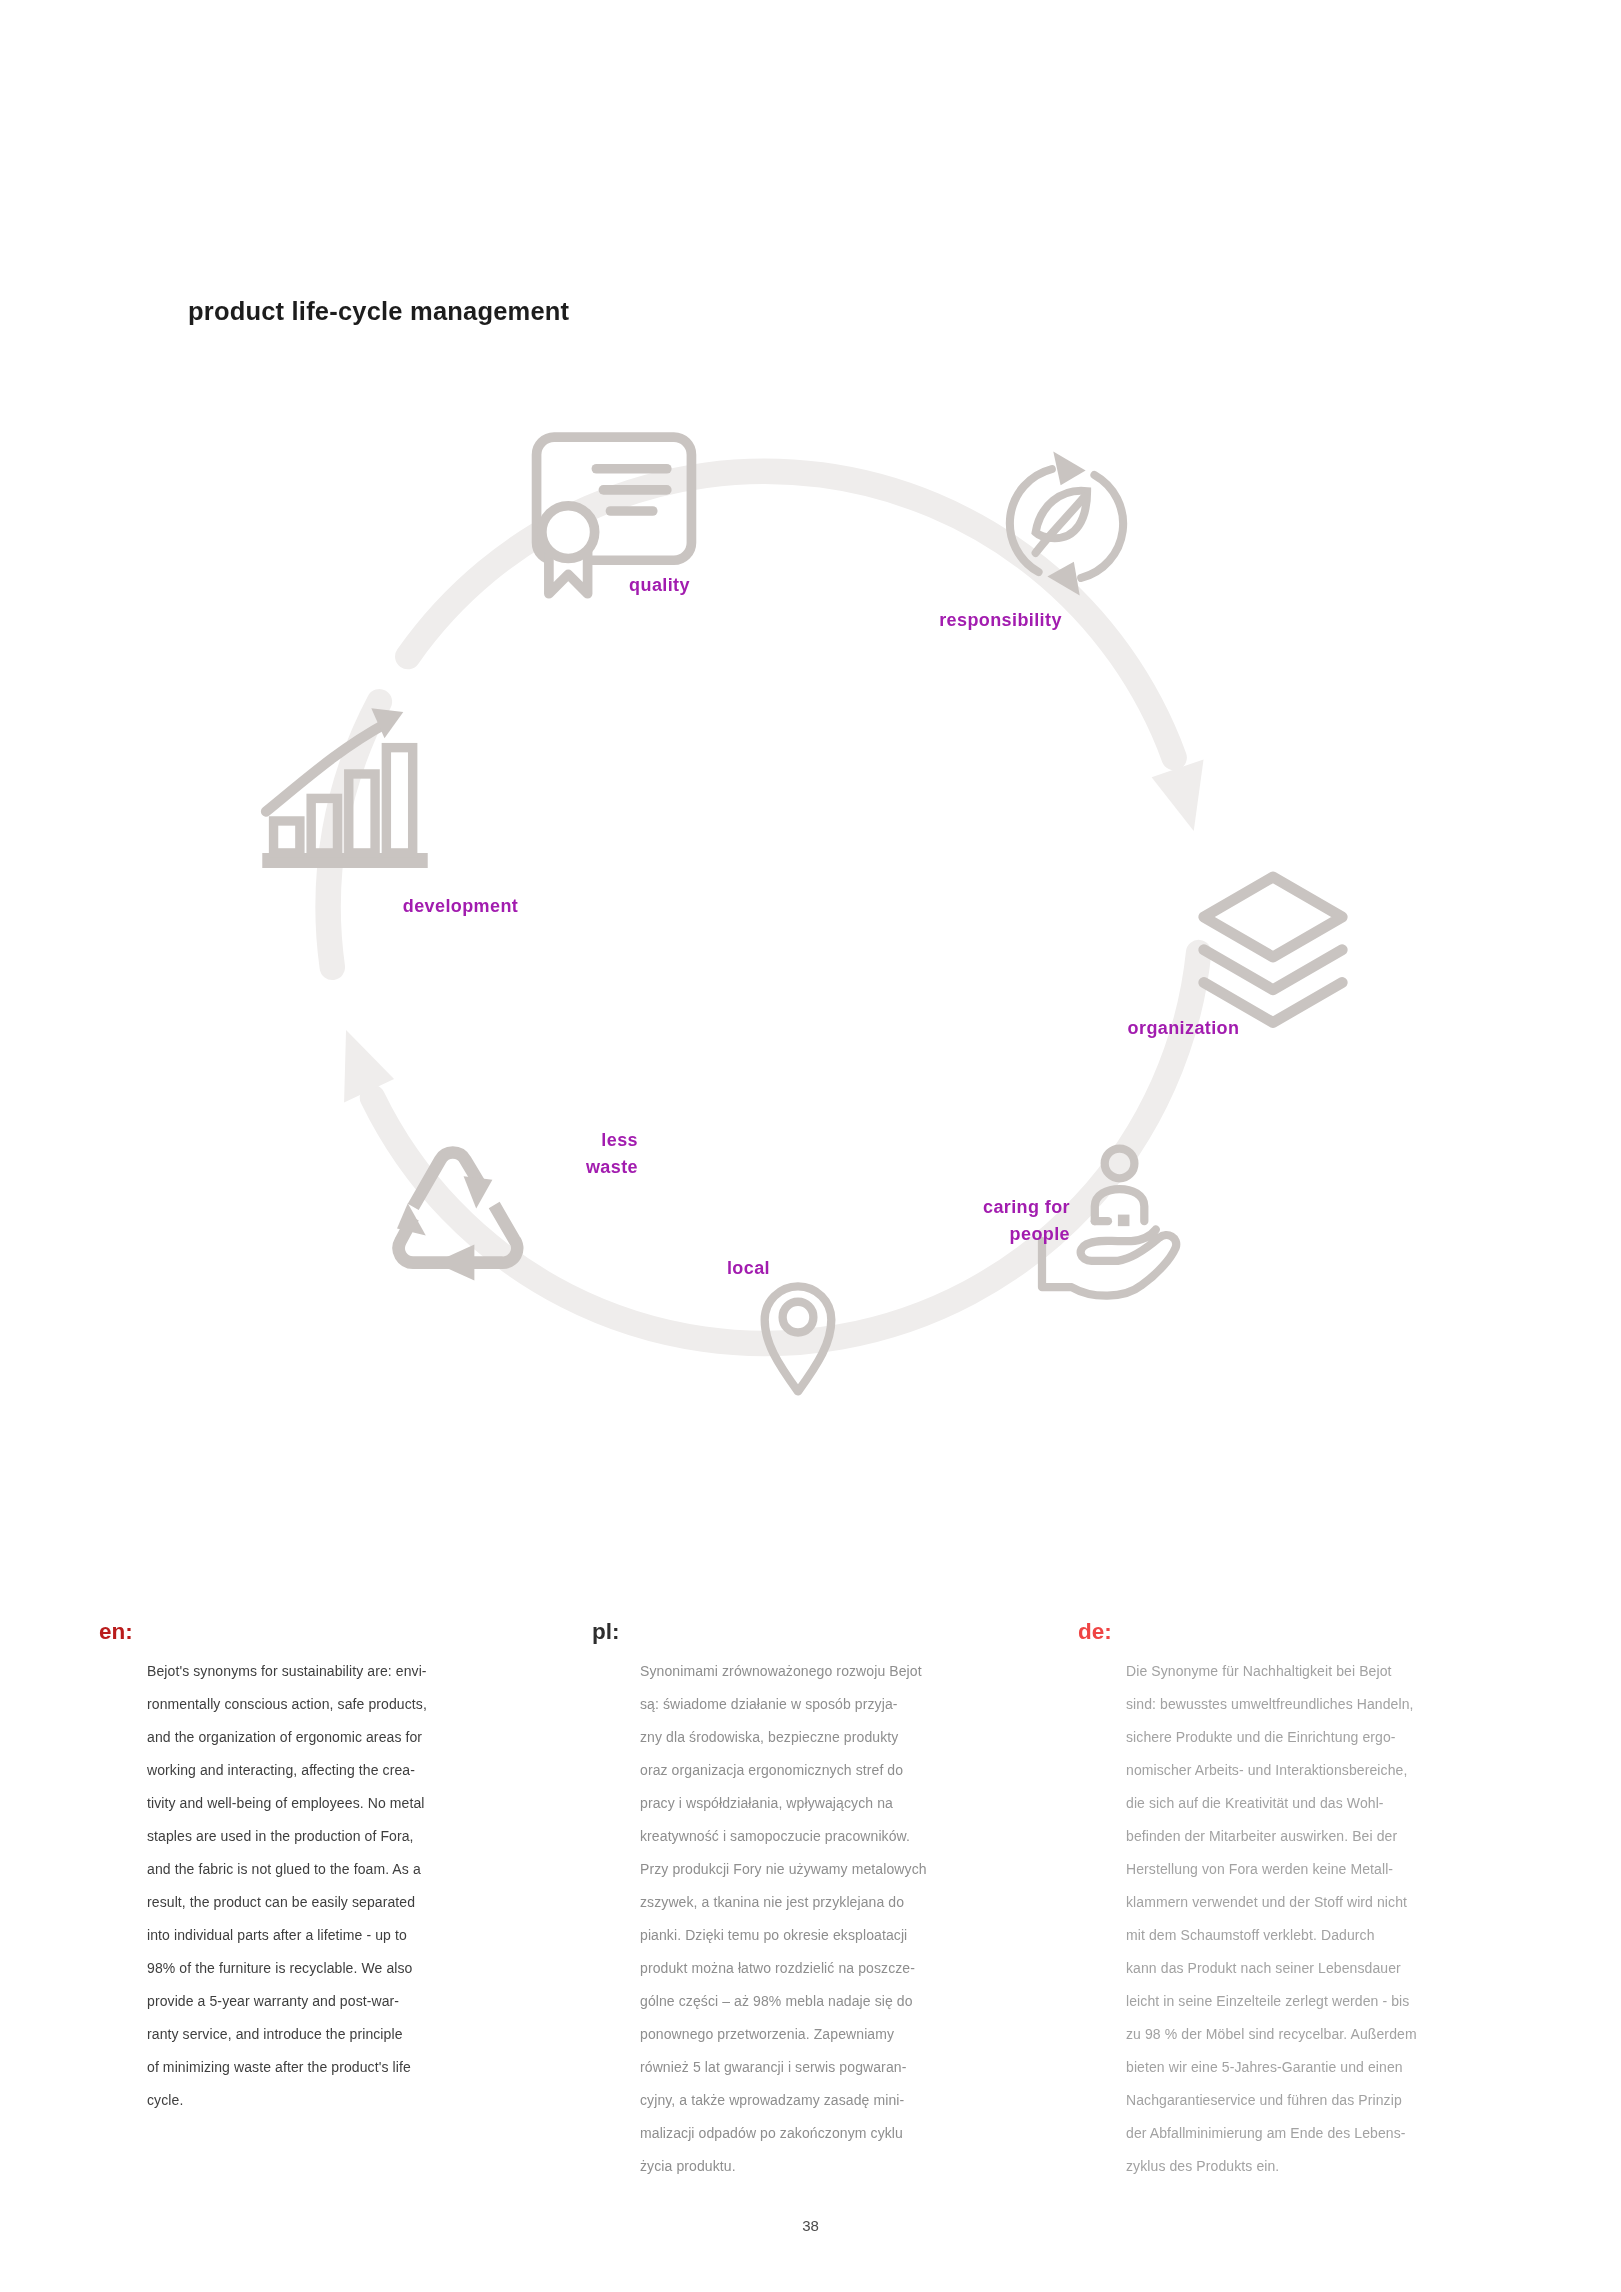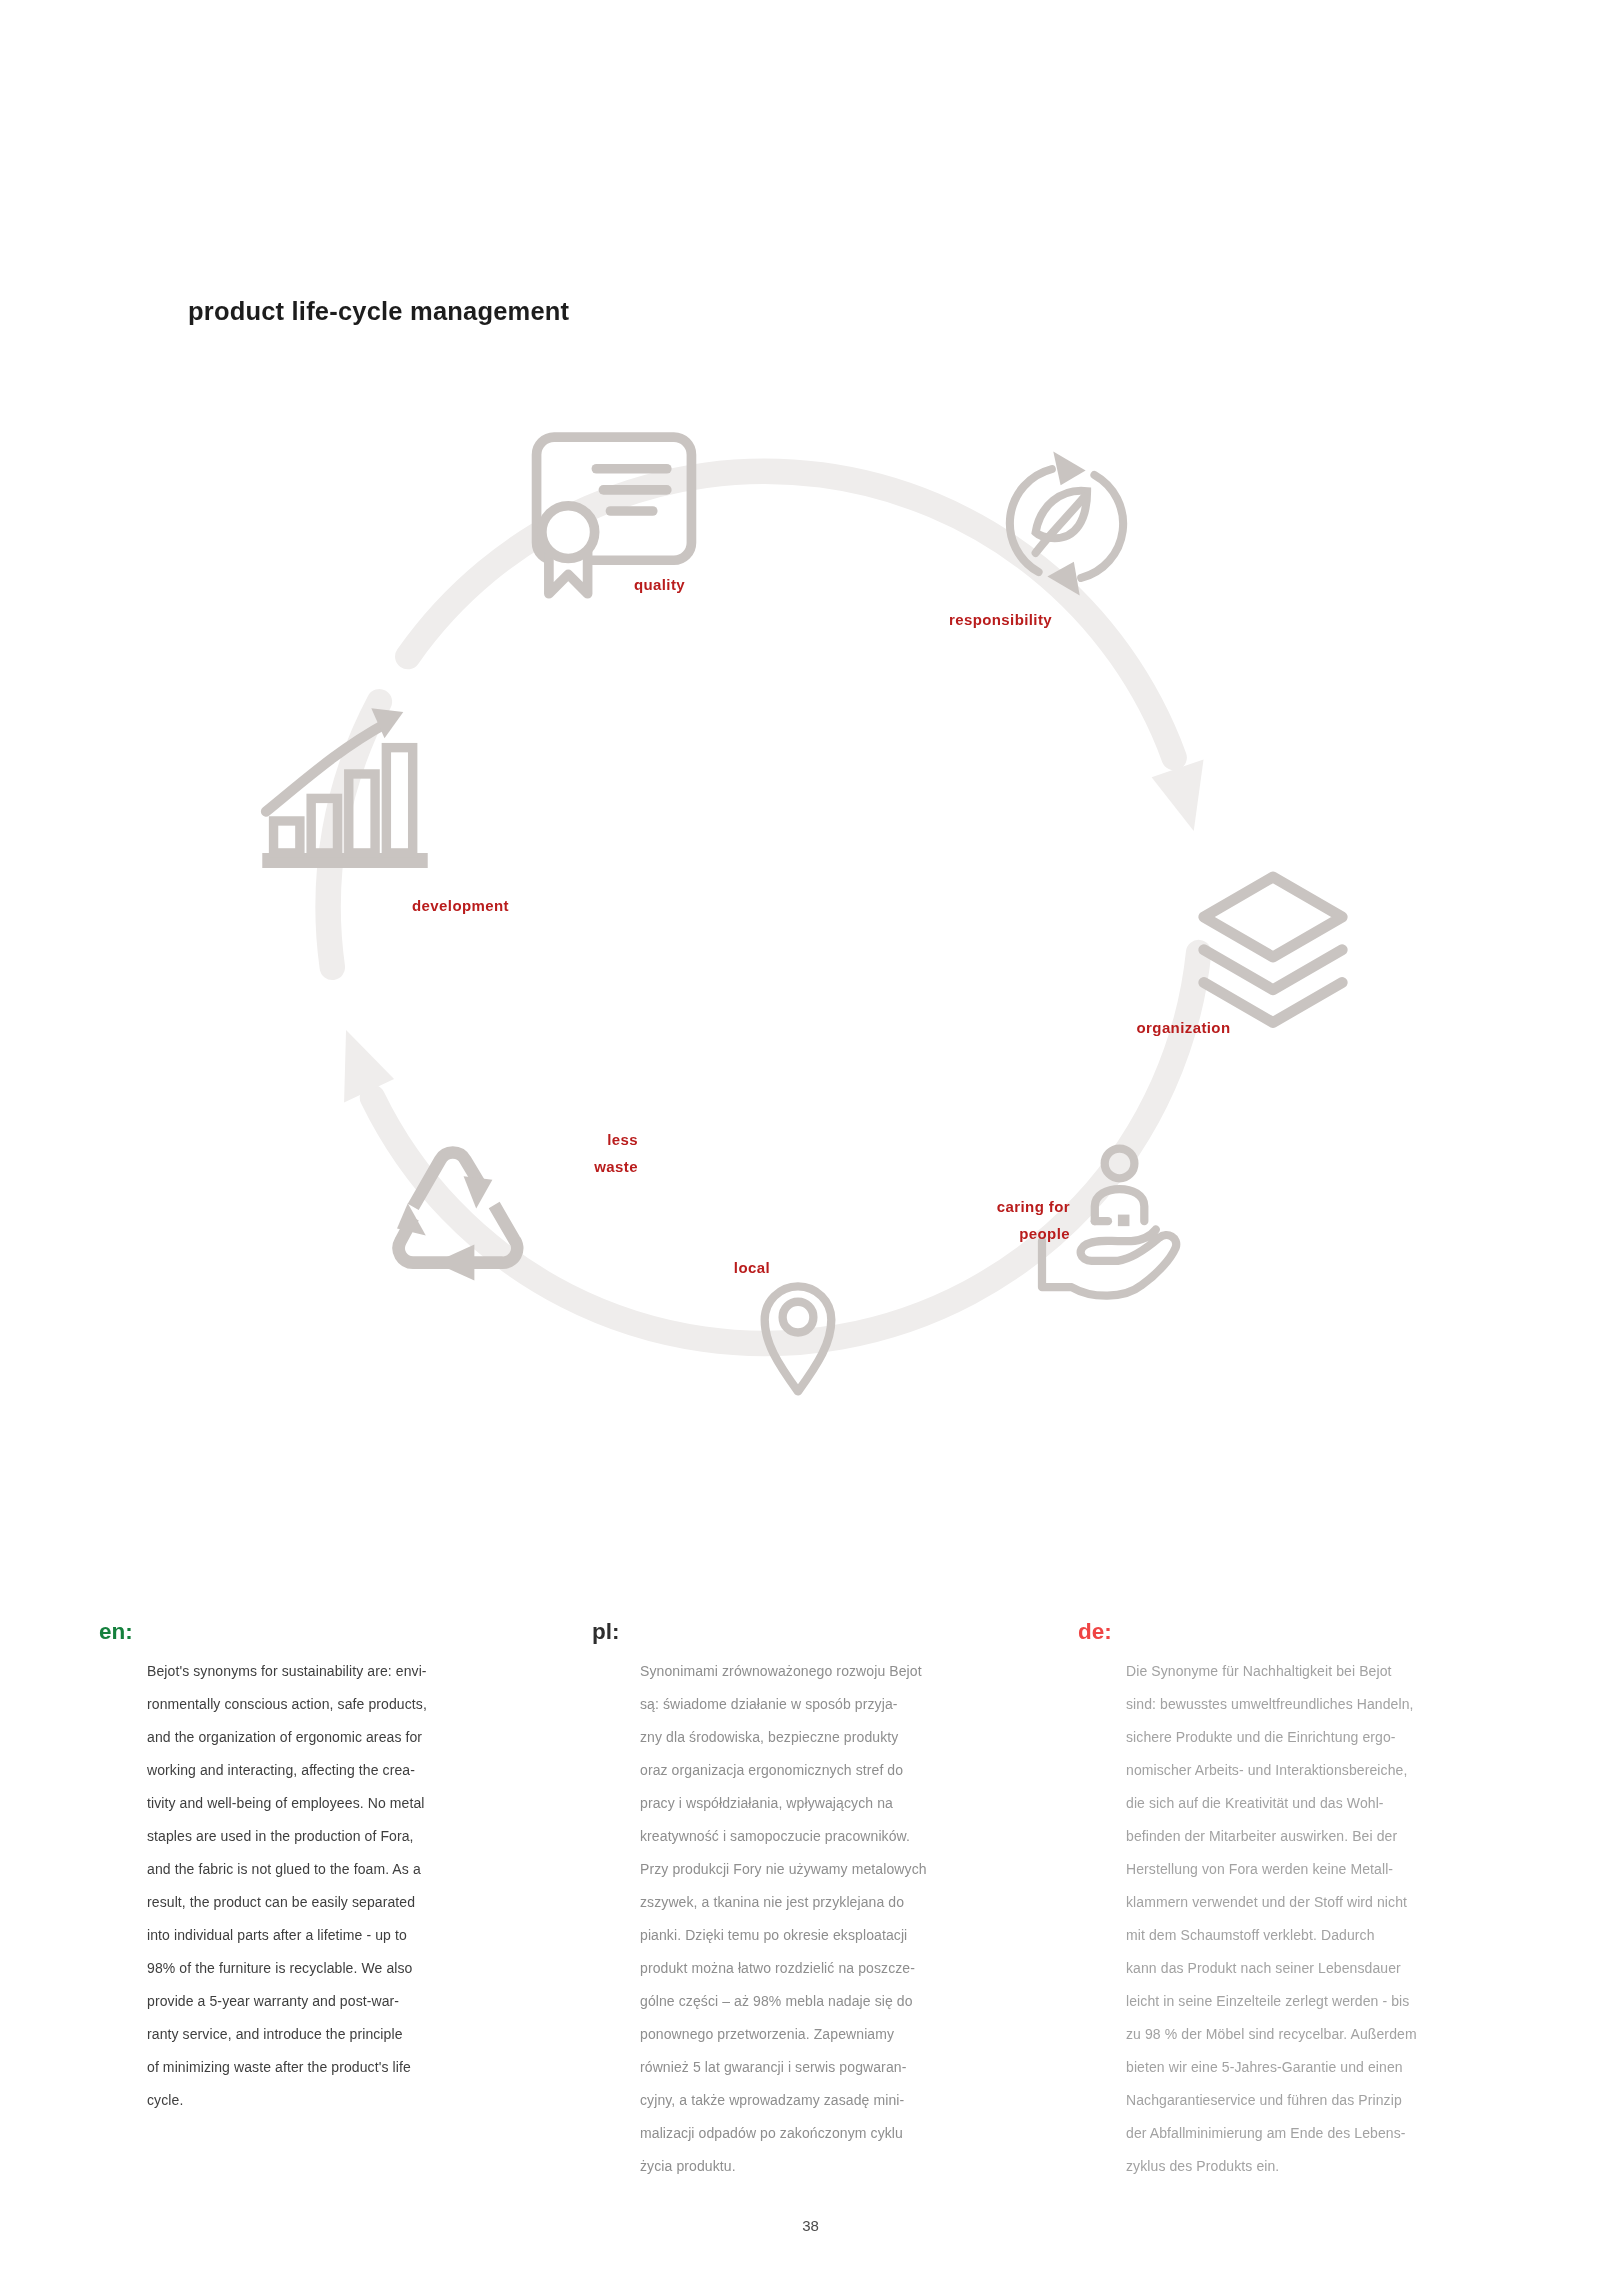--- a/index.html
+++ b/index.html
@@ -20,36 +20,36 @@
   .ring { position:absolute; left:299px; top:69px; }            
   .dicon { position:absolute; color:#c9c4c1; }
   .icon-quality        { left:526px;  top:47px;   width:176px; height:184px; }
   .icon-responsibility { left:992px; top:78px;   width:149px; height:147px; }
   .icon-organization   { left:1182px; top:494px;  width:182px; height:182px; }
   .icon-caring         { left:1015px; top:770px;  width:186px; height:165px; }
   .icon-local          { left:757px;  top:893px;  width:82px;  height:135px; }
   .icon-lesswaste      { left:370px;  top:748px;  width:180px; height:188px; }
   .icon-development    { left:251px;  top:321px;  width:188px; height:192px; }
 
-  .dlabel { position:absolute; font-size:15px; font-weight:bold; color:#b91c1c;
+  .dlabel { position:absolute; font-size:18px; font-weight:bold; color:#a21caf;
             letter-spacing:0.4px; white-space:pre-line; line-height:26.5px; }
   .lbl-quality        { left:586px;  top:200px;  width:147px; text-align:center; }
   .lbl-responsibility { left:924px;  top:235px;  width:153px; text-align:center; }
   .lbl-organization   { left:1066px; top:643px;  width:149px; text-align:center;margin-left:43px; }
   .lbl-caring         { left:937px;  top:822px;  width:133px; text-align:right; }
   .lbl-local          { left:662px;  top:883px;  width:108px; text-align:right; }
   .lbl-lesswaste      { left:520px;  top:755px;  width:118px; text-align:right; }
   .lbl-development    { left:384px;  top:521px;  width:153px; text-align:center; }
 
   
   .columns { position:absolute; left:0; top:1619px; width:1621px; }
   .col { position:absolute; width:459px; }
   .col-en { left:99px; }  .col-pl { left:592px; }  .col-de { left:1078px; }
   .col-head { font-size:22.5px; font-weight:bold; margin-bottom:9.8px; }
-  .col-en .col-head { color:#15803d; }
+  .col-en .col-head { color:#b91c1c; }
   .col-pl .col-head { color:#2e2e2e; }
   .col-de .col-head { color:#ef4444; }
   .col-body { font-size:14px; line-height:33px; white-space:pre-line; letter-spacing:0.1px;margin-left:48px; }
   .col-en .col-body { color:#3e3e3e; }
   .col-pl .col-body { color:#8e8e8e; }
   .col-de .col-body { color:#a2a2a2; }
 
   .pageno { position:absolute; left:0; top:2217px; width:1621px; text-align:center;
             font-size:15px; color:#4a4a4a; }
 

